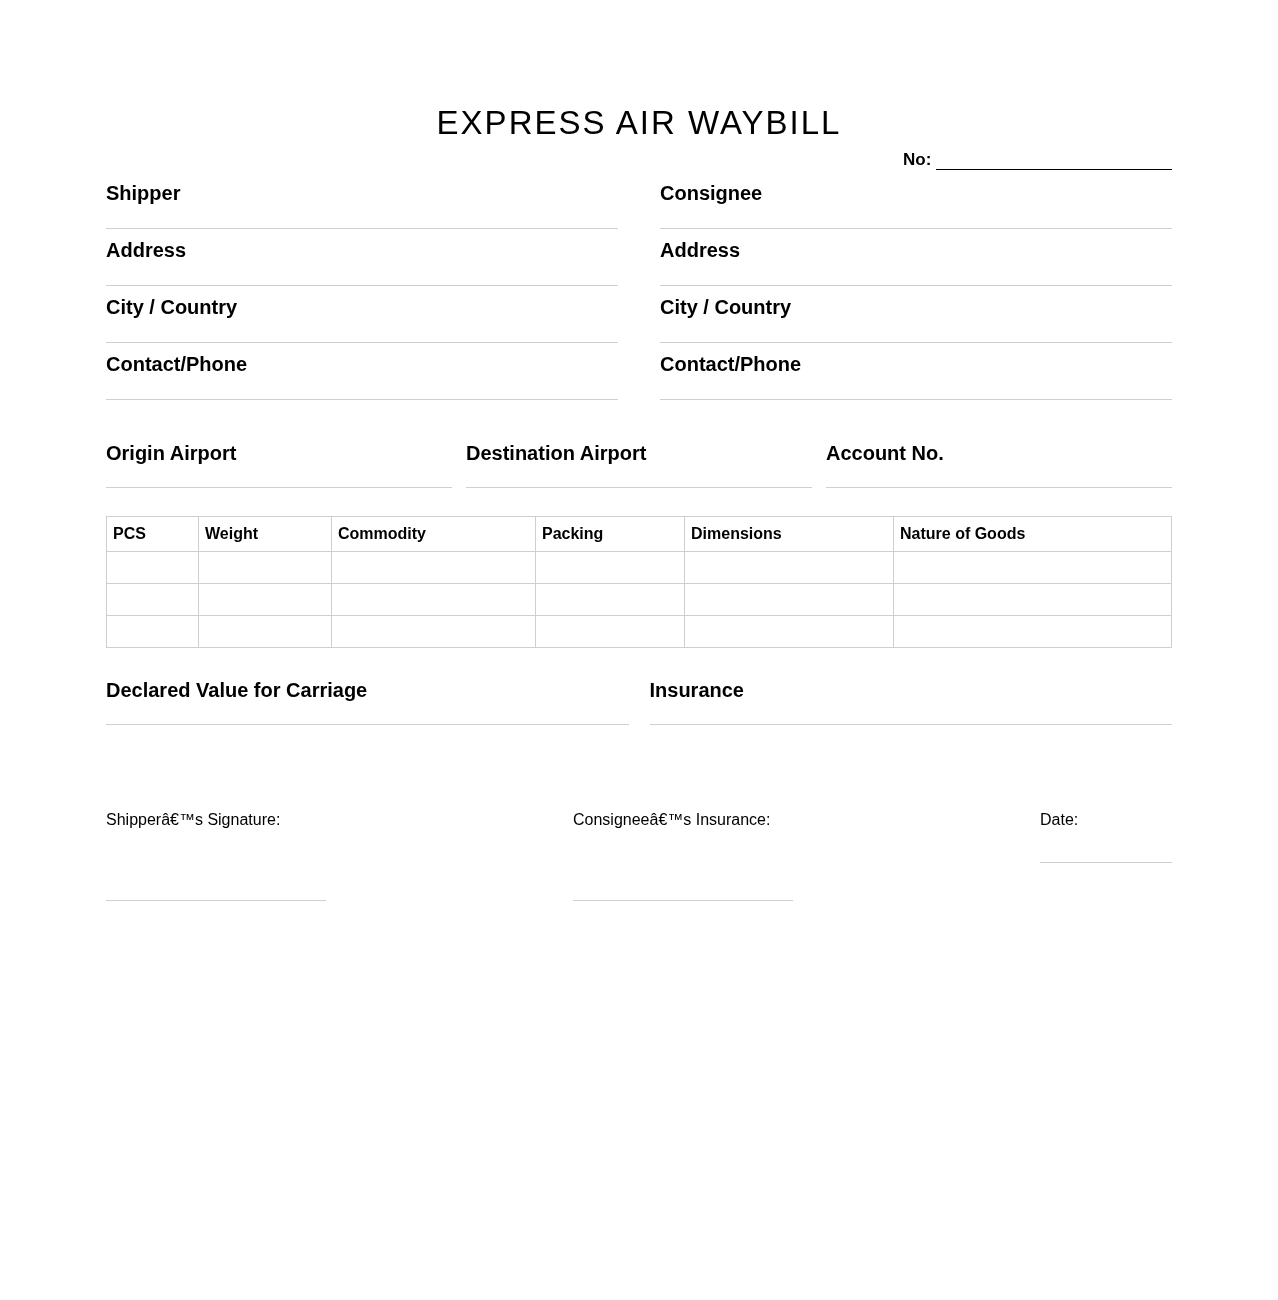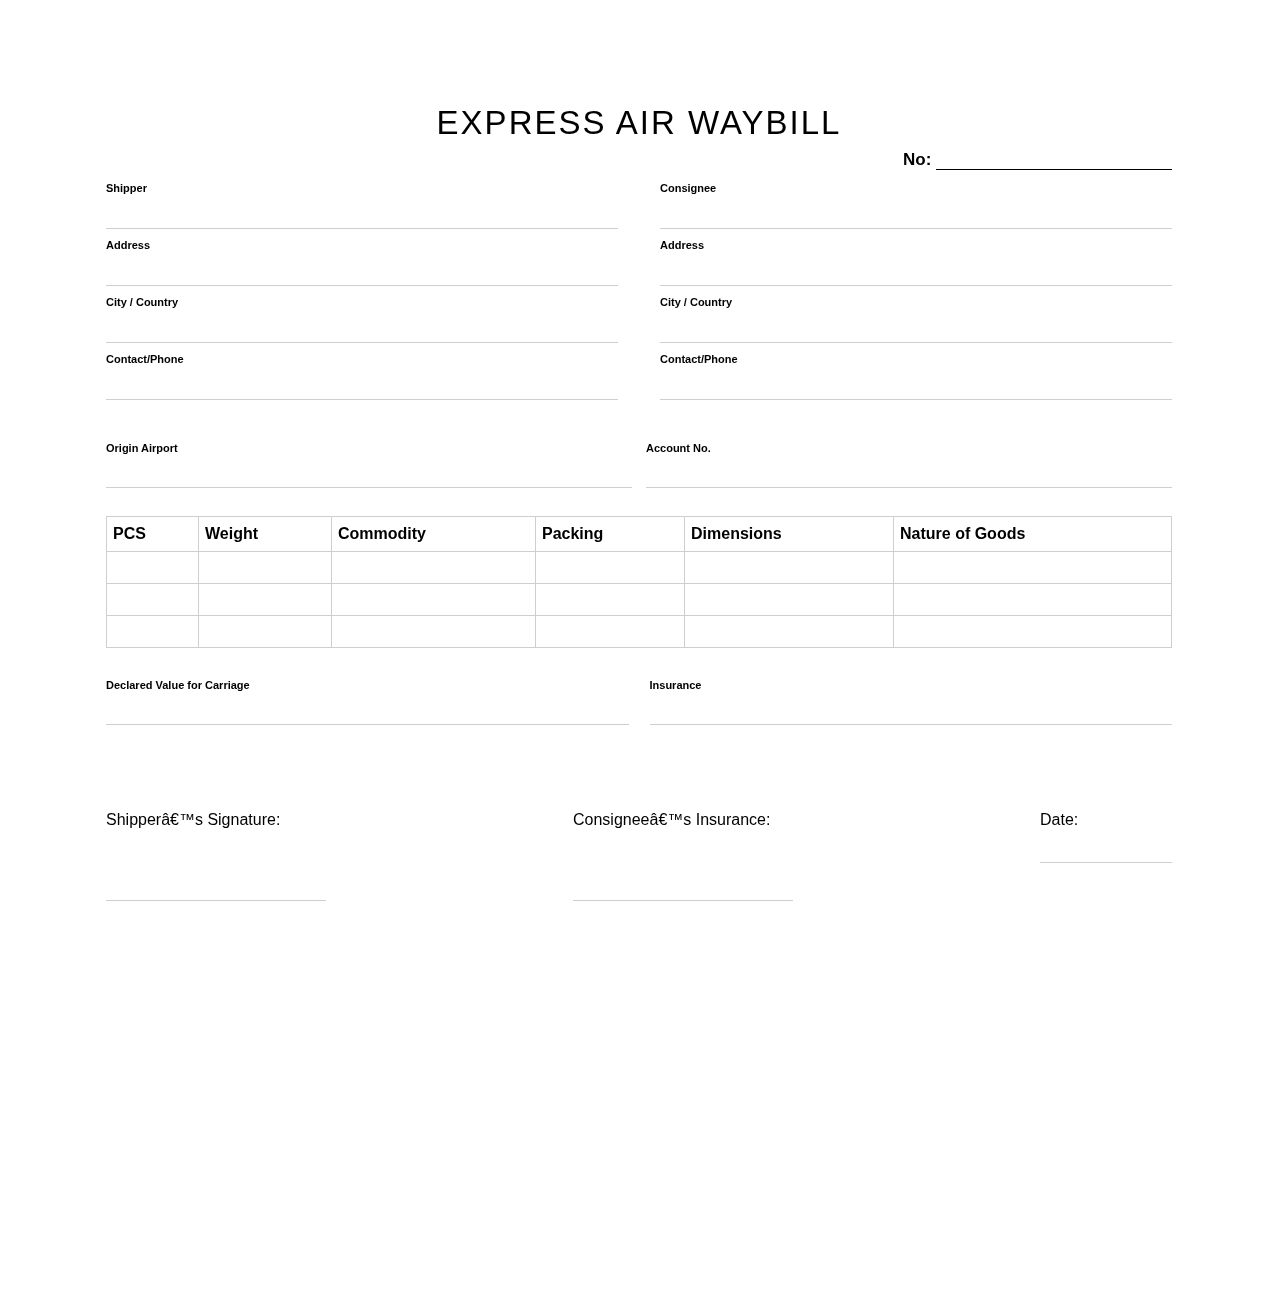--- a/index.html
+++ b/index.html
@@ -15,21 +15,21 @@
       display: flex; align-items: flex-end;
     }
     .no-line {
       display: inline-block; width: 236px; height: 18px; border-bottom: 1.5px solid #000; margin-left: 5px;
     }
 
     .party-col { position: absolute; top: 172px; width: 512px; }
     .party-col.left { left: 106px; }
     .party-col.right { left: 660px; }
     .party-field { height: 57px; border-bottom: 1px solid #cfcfcf; padding-top: 10px; }
-    .field-label { font-size: 11px; font-weight: bold; display: block; }
+    .field-label { font-size: 20px; font-weight: bold; display: block; }
 
     .route-row { position: absolute; top: 432px; left: 106px; width: 1066px; display: flex; gap: 14px; justify-content: center; }
     .route-field { flex: 1; height: 56px; border-bottom: 1px solid #cfcfcf; padding-top: 10px; }
 
     .cargo-table {
       position: absolute; top: 516px; left: 106px; width: 1066px;
       border-collapse: collapse; border: 1px solid #cfcfcf;
     }
     .cargo-table th, .cargo-table td { border: 1px solid #cfcfcf; text-align: left; }
     .cargo-table th { height: 35px; font-size: 16px; font-weight: bold; padding: 8px 6px; }
@@ -83,20 +83,23 @@
     <span class="field-label">City / Country</span>
   </div>
   <div class="party-field">
     <span class="field-label">Contact/Phone</span>
   </div>
 </div>
 
 <div class="route-row">
   <div class="route-field">
     <span class="field-label">Origin Airport</span>
+  </div>
+  <div class="route-field">
+    <span class="field-label">Destination Airport</span>
   </div>
   <div class="route-field">
     <span class="field-label">Account No.</span>
   </div>
 </div>
 
 <table class="cargo-table">
   <colgroup>
     <col style="width:92px">
       <col style="width:133px">

